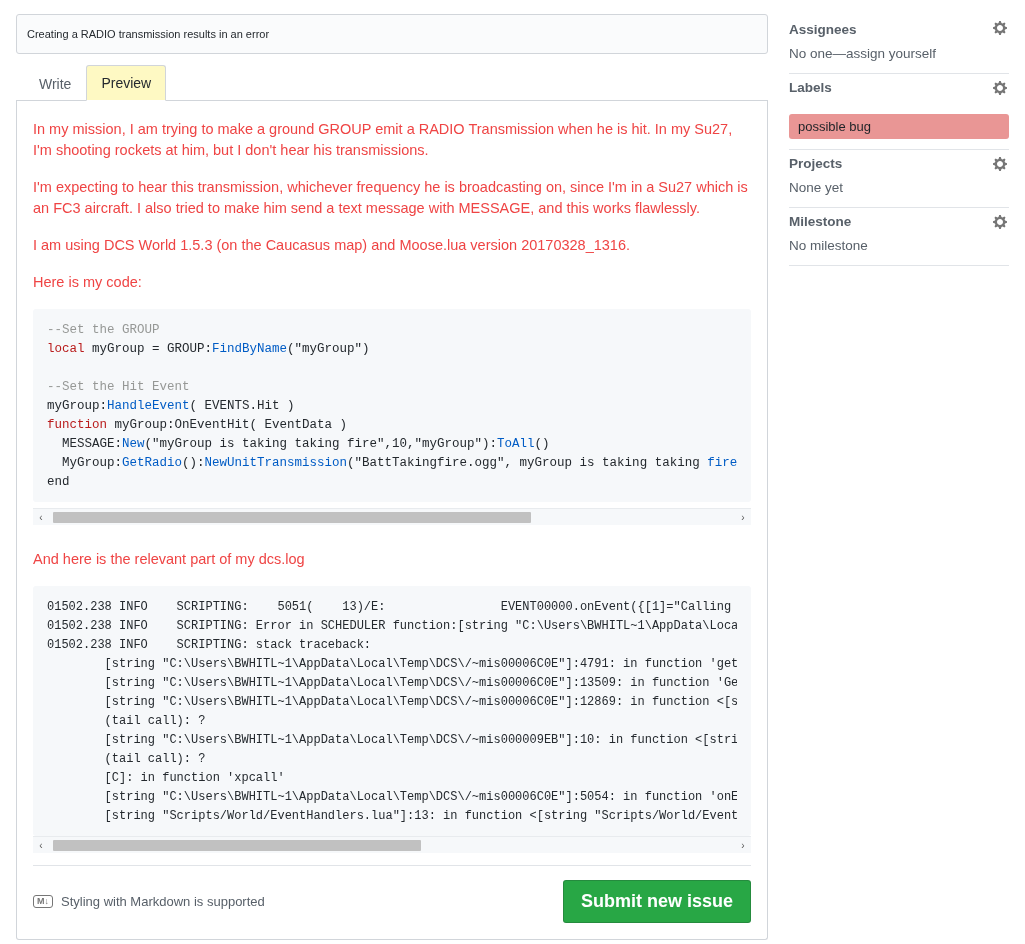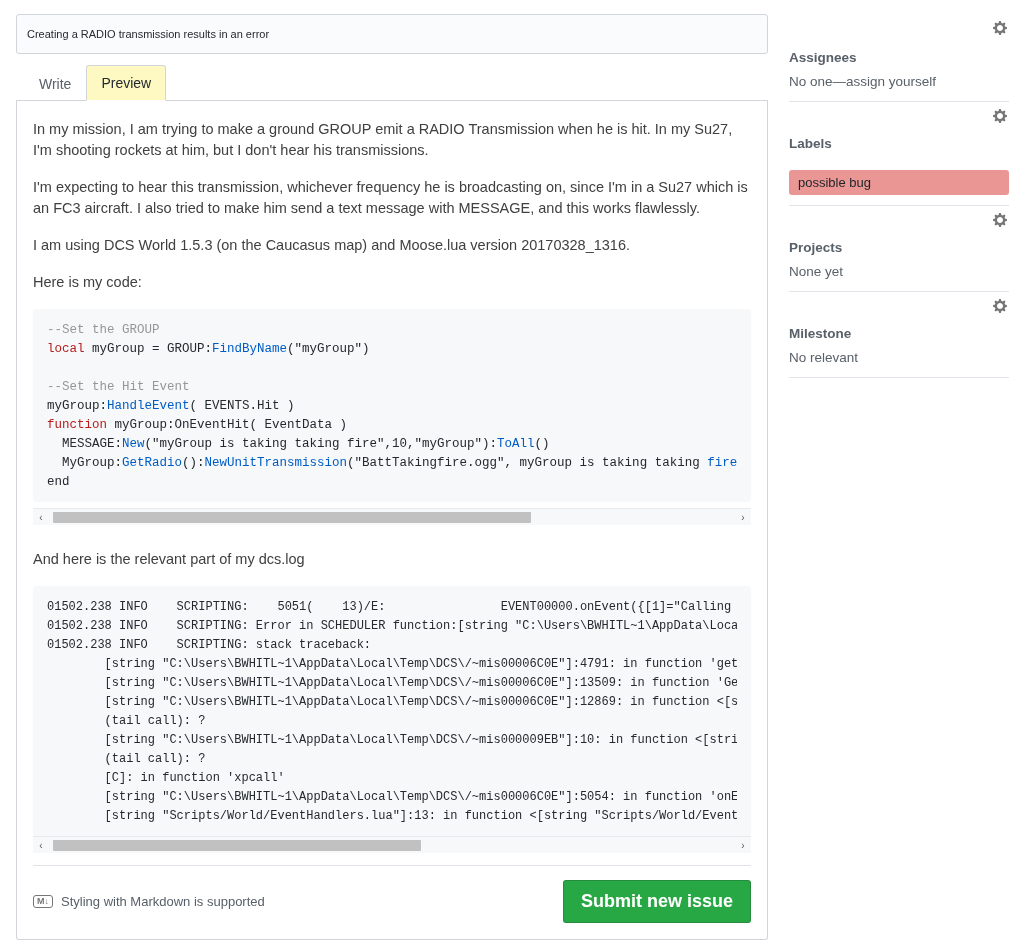--- a/index.html
+++ b/index.html
@@ -71,21 +71,21 @@
     border: 1px solid #d1d5da;
     border-top: none;
     border-radius: 0 0 3px 3px;
     padding: 18px 16px 10px 16px;
     background: #ffffff;
   }
 
   .para {
     font-size: 14.5px;
     line-height: 21px;
-    color: #404040;
+    color: #ef4444;
     margin: 0 0 16px 0;
   }
 
   
   .codeblock {
     background: #f6f8fa;
     border-radius: 3px;
     margin: 0 0 6px 0;
     padding: 12px 14px 10px 14px;
     overflow: hidden;
@@ -205,21 +205,20 @@
     border-bottom: 1px solid #e1e4e8;
     padding: 6px 0 10px 0;
     position: relative;
   }
   .side-section:first-child { padding-top: 8px; }
   .side-head {
     font-size: 13.5px;
     font-weight: bold;
     color: #586069;
     margin-bottom: 8px;
-    margin-top: 28px;
   }
   .gear {
     position: absolute;
     right: 0;
     top: 6px;
     width: 16px; height: 16px;
     color: #767676;
     cursor: pointer;
   }
   .side-text {
@@ -339,18 +338,18 @@
         <path fill="currentColor" d="M14 8.77v-1.6l-1.94-.64-.45-1.09.88-1.84-1.13-1.13-1.81.91-1.09-.45-.69-1.92h-1.6l-.63 1.94-1.11.45-1.84-.88-1.13 1.13.91 1.81-.45 1.09L0 7.23v1.59l1.94.64.45 1.09-.88 1.84 1.13 1.13 1.81-.91 1.09.45.69 1.92h1.59l.63-1.94 1.11-.45 1.84.88 1.13-1.13-.92-1.81.47-1.09L14 8.75v.02zM7 11c-1.66 0-3-1.34-3-3s1.34-3 3-3 3 1.34 3 3-1.34 3-3 3z"></path>
       </svg>
       <div class="side-text">None yet</div>
     </div>
 
     <div class="side-section">
       <div class="side-head">Milestone</div>
       <svg class="gear" viewBox="0 0 16 16">
         <path fill="currentColor" d="M14 8.77v-1.6l-1.94-.64-.45-1.09.88-1.84-1.13-1.13-1.81.91-1.09-.45-.69-1.92h-1.6l-.63 1.94-1.11.45-1.84-.88-1.13 1.13.91 1.81-.45 1.09L0 7.23v1.59l1.94.64.45 1.09-.88 1.84 1.13 1.13 1.81-.91 1.09.45.69 1.92h1.59l.63-1.94 1.11-.45 1.84.88 1.13-1.13-.92-1.81.47-1.09L14 8.75v.02zM7 11c-1.66 0-3-1.34-3-3s1.34-3 3-3 3 1.34 3 3-1.34 3-3 3z"></path>
       </svg>
-      <div class="side-text">No relevant</div>
+      <div class="side-text">No milestone</div>
     </div>
 
   </div>
 
 </div>
 
 </body></html>

